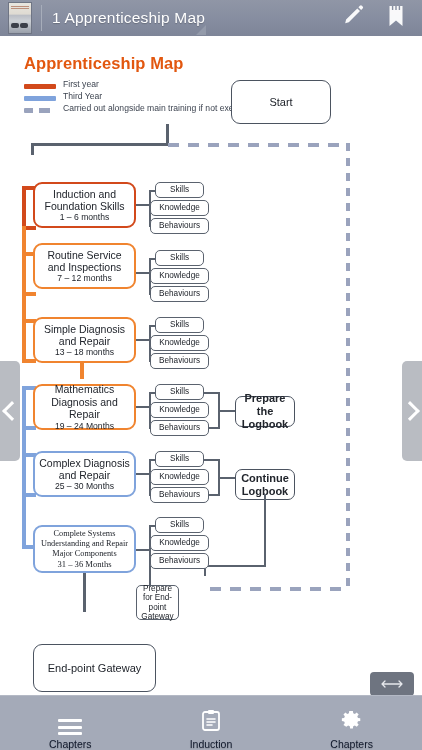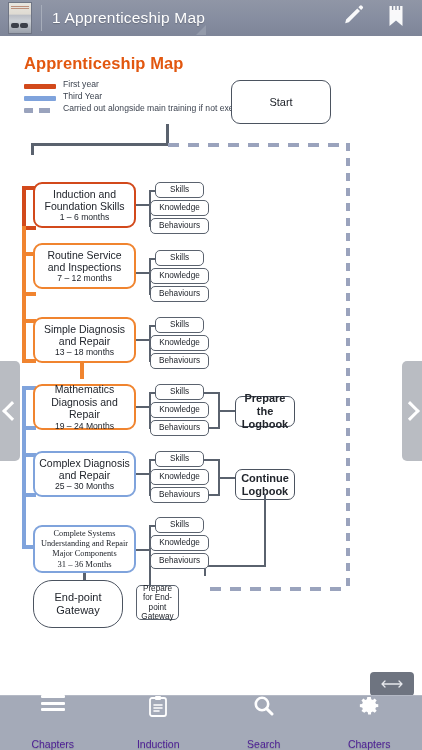--- a/index.html
+++ b/index.html
@@ -125,22 +125,22 @@
     background:#6e7480;display:flex;align-items:center;justify-content:center;
   }
 
   
   .nav{
     position:absolute;left:0;bottom:0;width:422px;height:55px;
     background:#a4aab8;display:flex;align-items:center;justify-content:space-around;
     box-shadow:inset 0 1px 0 #b4b9c5;
   }
   .navitem{
-    display:flex;flex-direction:column;align-items:center;justify-content:space-between;
-    width:88px;height:55px;color:#4c1d95;
+    display:flex;flex-direction:column;align-items:center;justify-content:flex-end;
+    width:88px;height:55px;color:#0f172a;
   }
   .navitem .nlabel{font-size:10.5px;margin-top:3px;text-shadow:0 1px 1px rgba(0,0,0,.15);}
   .burger{width:24px;height:16px;display:flex;flex-direction:column;justify-content:space-between;}
   .burger i{display:block;height:3px;background:#fff;border-radius:1px;}
 </style>
 </head>
 <body>
 
 <div id="app">
 
@@ -368,21 +368,21 @@
     <div class="node sm" style="left:150px;top:517px;width:59px;height:16px;">
         <span class="inner">Behaviours</span>
       </div>
     <div class="node sm" style="left:136px;top:537px;width:43px;height:35px;line-height:1.12;margin-top:12px;">
       <span class="inner">Prepare for End-point Gateway</span>
     </div>
 
     <div class="dashh" style="left:210px;top:551px;width:140px;"></div>
 
     <div class="ln" style="left:83px;top:537px;width:3px;height:39px;"></div>
-    <div class="node dark epg" style="left:33px;top:544px;width:90px;height:48px;border-radius:19px;">
+    <div class="node dark epg" style="left:33px;top:608px;width:123px;height:48px;">
       <span class="inner">End-point Gateway</span>
     </div>
 
 
     <div class="sidearrow left">
       <span class="chev l"></span>
     </div>
     <div class="sidearrow right">
       <span class="chev r"></span>
     </div>
@@ -409,29 +409,20 @@
       <span>
         <svg width="20" height="22" viewBox="0 0 20 22">
           <rect x="2" y="3" width="16" height="18" rx="2" fill="none" stroke="#fff" stroke-width="1.8"></rect>
           <rect x="7" y="1" width="6" height="4" rx="1" fill="#fff"></rect>
           <path d="M6 10h8M6 13h8M6 16h5" stroke="#fff" stroke-width="1.6" stroke-linecap="round"></path>
         </svg>
       </span>
       <span class="nlabel">Induction</span>
     </div>
 
-    <div class="navitem">
-      <span>
-        <svg width="21" height="22" viewBox="0 0 21 22">
-          <circle cx="9" cy="9" r="6.2" fill="none" stroke="#fff" stroke-width="2.6"></circle>
-          <path d="M13.6 13.6L19 19" stroke="#fff" stroke-width="3" stroke-linecap="round"></path>
-        </svg>
-      </span>
-      <span class="nlabel">Search</span>
-    </div>
 
     <div class="navitem">
       <span>
         <svg width="21" height="22" viewBox="0 0 24 24">
           <path fill="#fff" d="M12 8.2A3.8 3.8 0 1 0 12 15.8 3.8 3.8 0 0 0 12 8.2zm0 2.3a1.5 1.5 0 1 1 0 3 1.5 1.5 0 0 1 0-3z"></path>
           <path fill="#fff" d="M10.4 1.6h3.2l.35 2.6 1.9.8 2.1-1.6 2.26 2.26-1.6 2.1.8 1.9 2.6.35v3.2l-2.6.35-.8 1.9 1.6 2.1-2.26 2.26-2.1-1.6-1.9.8-.35 2.6h-3.2l-.35-2.6-1.9-.8-2.1 1.6L2.79 17.6l1.6-2.1-.8-1.9-2.6-.35v-3.2l2.6-.35.8-1.9-1.6-2.1L5.05 3.4l2.1 1.6 1.9-.8.35-2.6z"></path>
         </svg>
       </span>
       <span class="nlabel">Chapters</span>
     </div>

